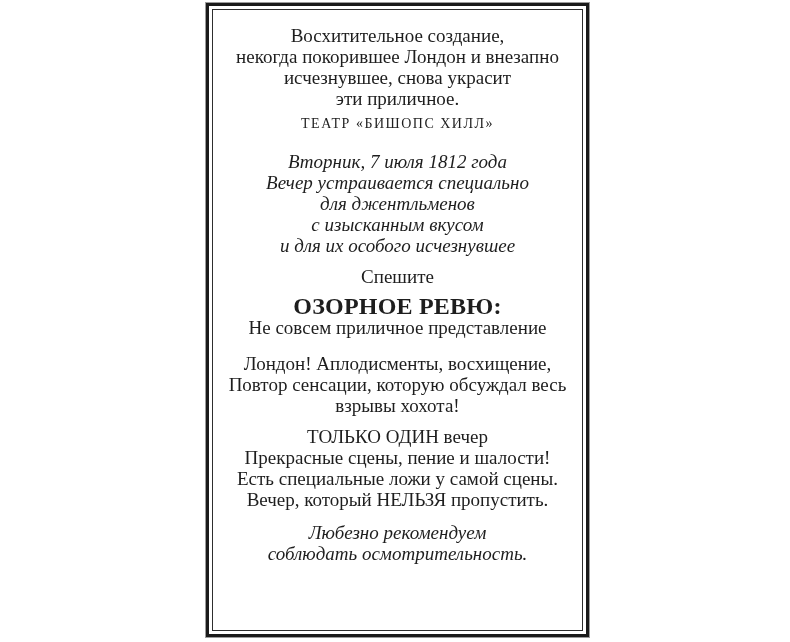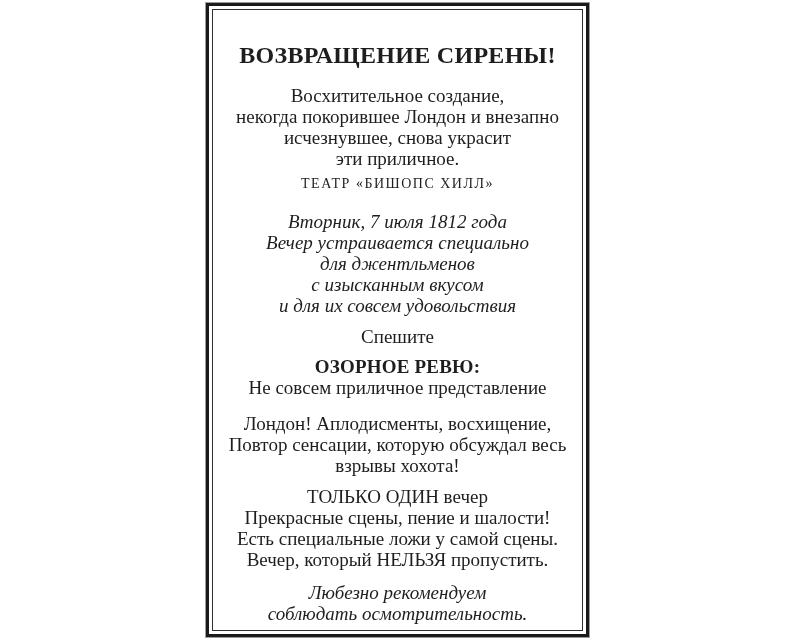--- a/index.html
+++ b/index.html
@@ -58,53 +58,52 @@
     font-size: 14px;
     line-height: 22px;
     letter-spacing: 1.5px;
   }
   .event   { margin-top: 16px; }
   .italic  { font-style: italic; }
   .hurry   { margin-top: 10px; }
   .revue-title {
     margin-top: 9px;
     font-weight: bold;
-    font-size: 19px;
+    font-size: 24px;
     line-height: 21px;
     letter-spacing: 0.2px;
   }
   .sensation { margin-top: 15px; }
   .finale    { margin-top: 10px; }
   .advice    { margin-top: 12px; }
 </style>
 </head>
 <body>
 
 <div class="frame-outer">
   <div class="frame-heavy">
     <div class="frame-thin">
       <div class="content">
 
-        <div class="line title">ВОЗВРАЩЕНИЕ СИРЕНЫ!</div>
 
         <div class="intro">
           <div class="line">Восхитительное создание,</div>
           <div class="line">некогда покорившее Лондон и внезапно</div>
           <div class="line">исчезнувшее, снова украсит</div>
           <div class="line">эти приличное.</div>
         </div>
 
         <div class="line venue">ТЕАТР «БИШОПС ХИЛЛ»</div>
 
         <div class="event italic">
           <div class="line">Вторник, 7 июля 1812 года</div>
           <div class="line">Вечер устраивается специально</div>
           <div class="line">для джентльменов</div>
           <div class="line">с изысканным вкусом</div>
-          <div class="line">и для их совсем удовольствия</div>
+          <div class="line">и для их особого исчезнувшее</div>
         </div>
 
         <div class="line hurry">Спешите</div>
 
         <div class="line revue-title">ОЗОРНОЕ РЕВЮ:</div>
         <div class="line">Не совсем приличное представление</div>
 
         <div class="sensation">
           <div class="line">Лондон! Аплодисменты, восхищение,</div>
           <div class="line">Повтор сенсации, которую обсуждал весь</div>

